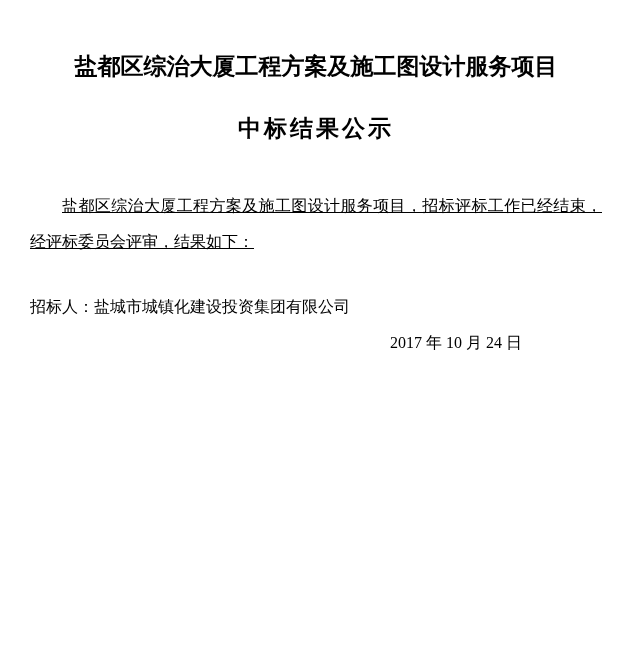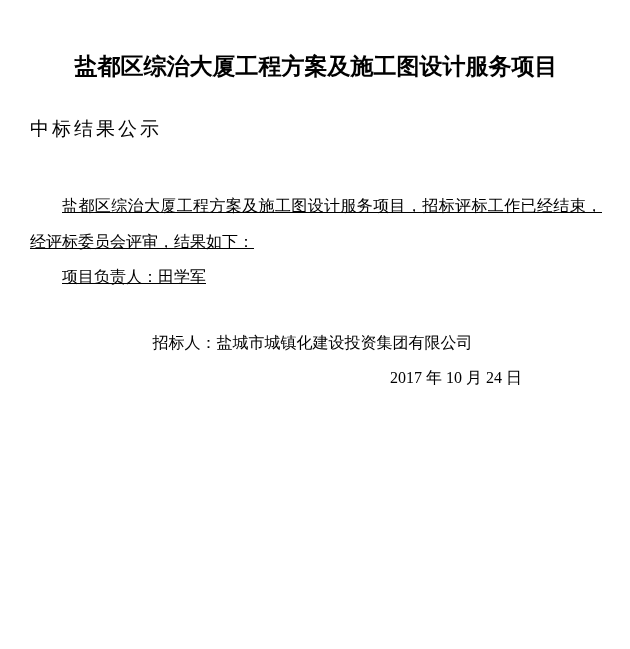--- a/index.html
+++ b/index.html
@@ -20,22 +20,23 @@
     margin-top: 28px;
   }
   .doc-title {
     font-size: 23px;
     font-weight: bold;
     text-align: center;
     line-height: 34px;
     margin: 0;
   }
   .doc-subtitle {
-    font-size: 19px;
-    font-weight: normal;
+    font-size: 23px;
+    font-weight: bold;
+    text-align: center;
     letter-spacing: 3px;
     line-height: 34px;
     margin: 28px 0 0 0;
   }
   .doc-body {
     margin-top: 42px;
   }
   .doc-body p {
     margin: 0;
     font-size: 16px;
@@ -44,40 +45,39 @@
     text-align: justify;
     word-break: break-all;
     text-decoration: underline;
   }
   .doc-footer {
     margin-top: 30px;
     font-size: 16px;
     line-height: 35.5px;
   }
   .doc-footer .bidder-line {
-    text-align: center;
+    text-align: left;
     padding-right: 7px;
   }
   .doc-footer .date-line {
     text-align: right;
     padding-right: 80px;
   }
 </style>
 </head>
 <body>
 
 <div class="page">
 
   <div class="doc-title">盐都区综治大厦工程方案及施工图设计服务项目</div>
 
   <div class="doc-subtitle">中标结果公示</div>
 
   <div class="doc-body">
     <p>盐都区综治大厦工程方案及施工图设计服务项目，招标评标工作已经结束，经评标委员会评审，结果如下：</p>
-    <p>项目负责人：田学军</p>
   </div>
 
   <div class="doc-footer">
     <div class="bidder-line">招标人：盐城市城镇化建设投资集团有限公司</div>
     <div class="date-line">2017 年 10 月 24 日</div>
   </div>
 
 </div>
 
 </body></html>

